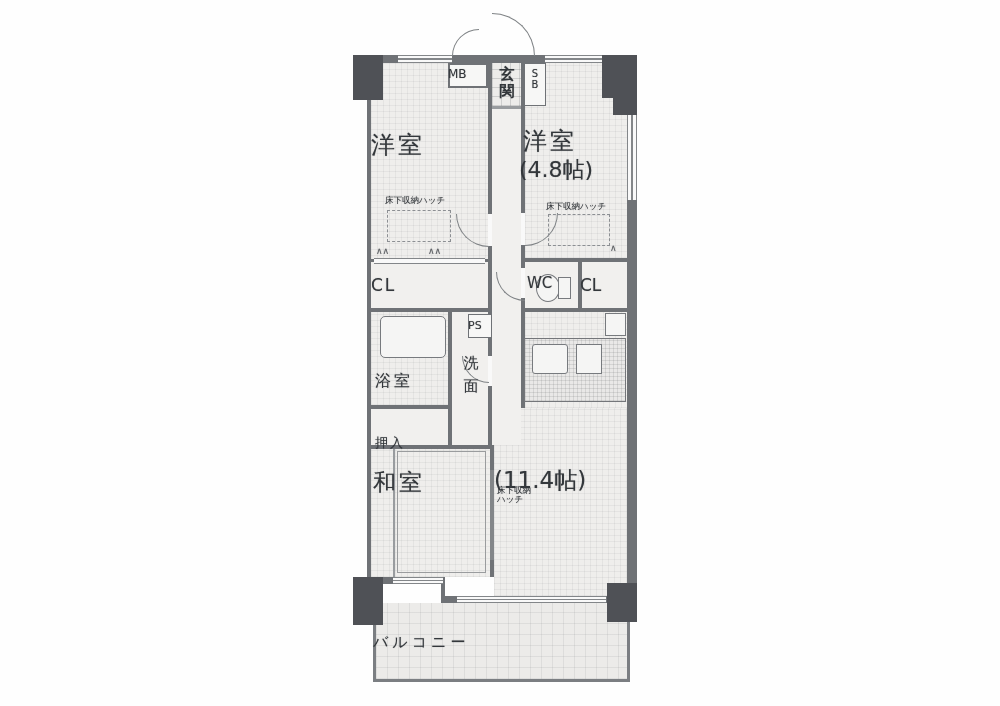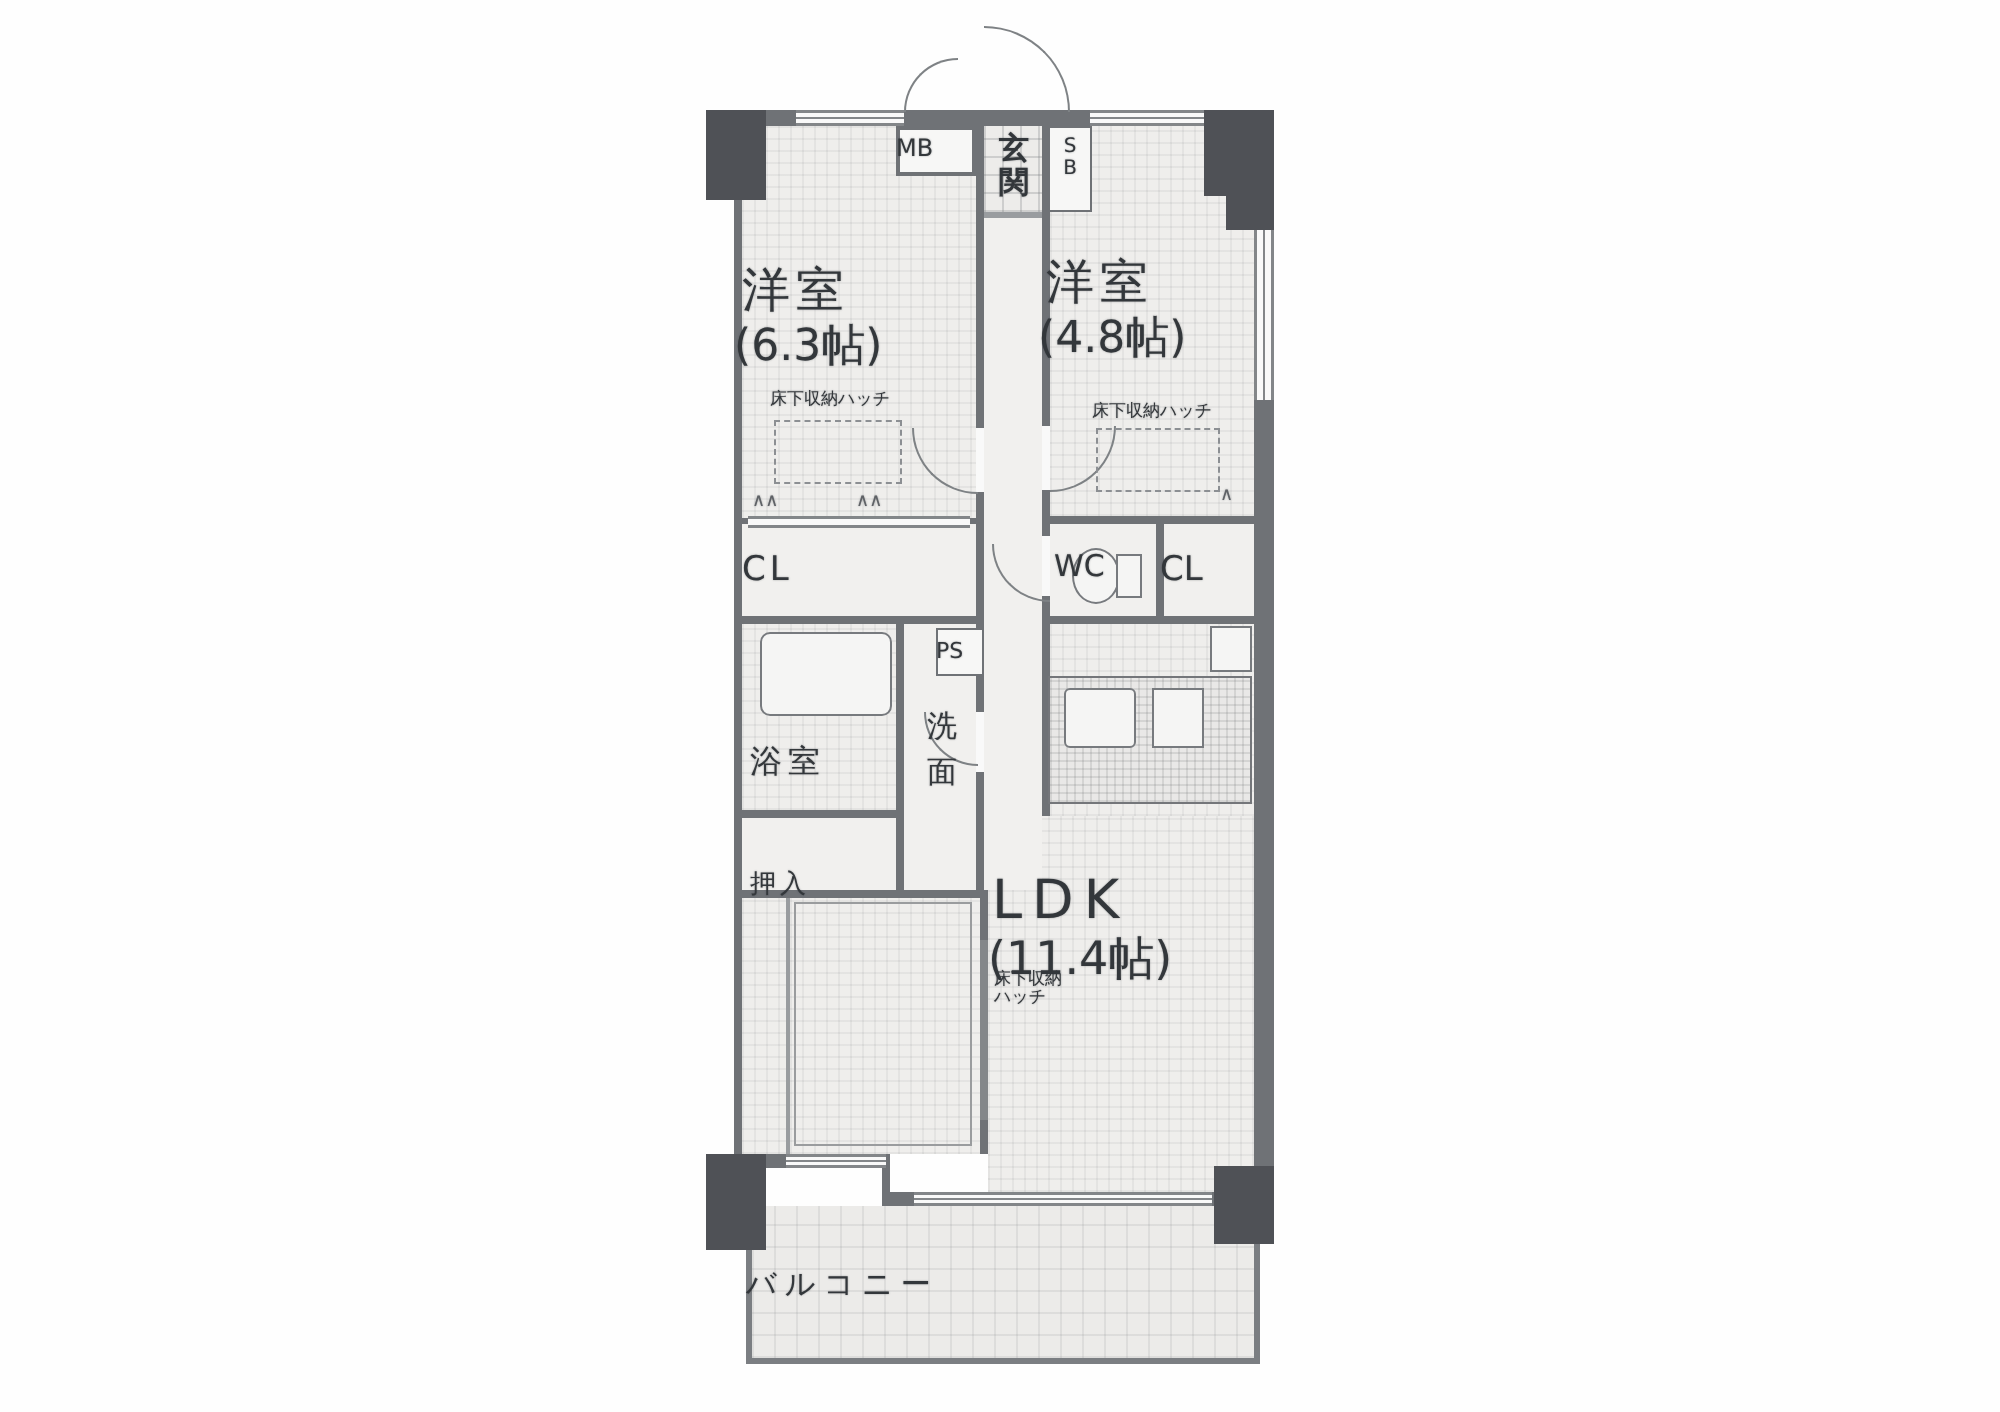--- a/index.html
+++ b/index.html
@@ -138,32 +138,31 @@
   <div class="lbl tiny" style="left:546px;top:202px;width:68px;">床下収納ハッチ</div>
   <div class="lbl tiny" style="left:497px;top:486px;width:40px;text-align:left;">
     <span style="display:block;">床下収納</span>
     <span style="display:block;">ハッチ</span>
   </div>
   <div class="lbl" style="left:376px;top:247px;font-size:9px;color:#5d6065;">∧∧</div>
   <div class="lbl" style="left:428px;top:247px;font-size:9px;color:#5d6065;">∧∧</div>
   <div class="lbl" style="left:610px;top:244px;font-size:9px;color:#5d6065;">∧</div>
 
   <div class="lbl" style="left:371px;top:132px;width:117px;font-size:24px;letter-spacing:3px;">洋室</div>
-  <div class="lbl" style="left:367px;top:162px;width:125px;font-size:22px;">(6.3帖)</div>
   <div class="lbl" style="left:523px;top:128px;width:104px;font-size:24px;letter-spacing:3px;">洋室</div>
   <div class="lbl" style="left:519px;top:158px;width:112px;font-size:22px;">(4.8帖)</div>
   <div class="lbl" style="left:371px;top:276px;width:117px;font-size:17px;letter-spacing:2px;">CL</div>
   <div class="lbl" style="left:527px;top:275px;width:50px;font-size:15px;">WC</div>
   <div class="lbl" style="left:580px;top:276px;width:47px;font-size:17px;">CL</div>
   <div class="lbl" style="left:375px;top:372px;width:73px;font-size:16px;letter-spacing:3px;">浴室</div>
   <div class="lbl vstack" style="left:458px;top:352px;width:26px;font-size:15px;line-height:1.5;">
     <span>洗</span>
     <span>面</span>
   </div>
   <div class="lbl" style="left:375px;top:436px;width:73px;font-size:13px;letter-spacing:2px;">押入</div>
-  <div class="lbl" style="left:496px;top:436px;width:131px;font-size:27px;letter-spacing:5px;">LDK</div>
+  <div class="lbl" style="left:373px;top:470px;width:119px;font-size:23px;letter-spacing:3px;">和室</div>
   <div class="lbl" style="left:494px;top:468px;width:135px;font-size:23px;">(11.4帖)</div>
 
   <div class="bal-floor" style="left:373px;top:603px;width:257px;height:79px;border-left:3px solid #7b7e82;border-right:3px solid #7b7e82;border-bottom:3px solid #7b7e82;box-sizing:border-box;"></div>
   <div class="lbl" style="left:373px;top:634px;width:239px;font-size:15px;letter-spacing:4px;">バルコニー</div>
 
  </div>
 </div>
 
 </body></html>

